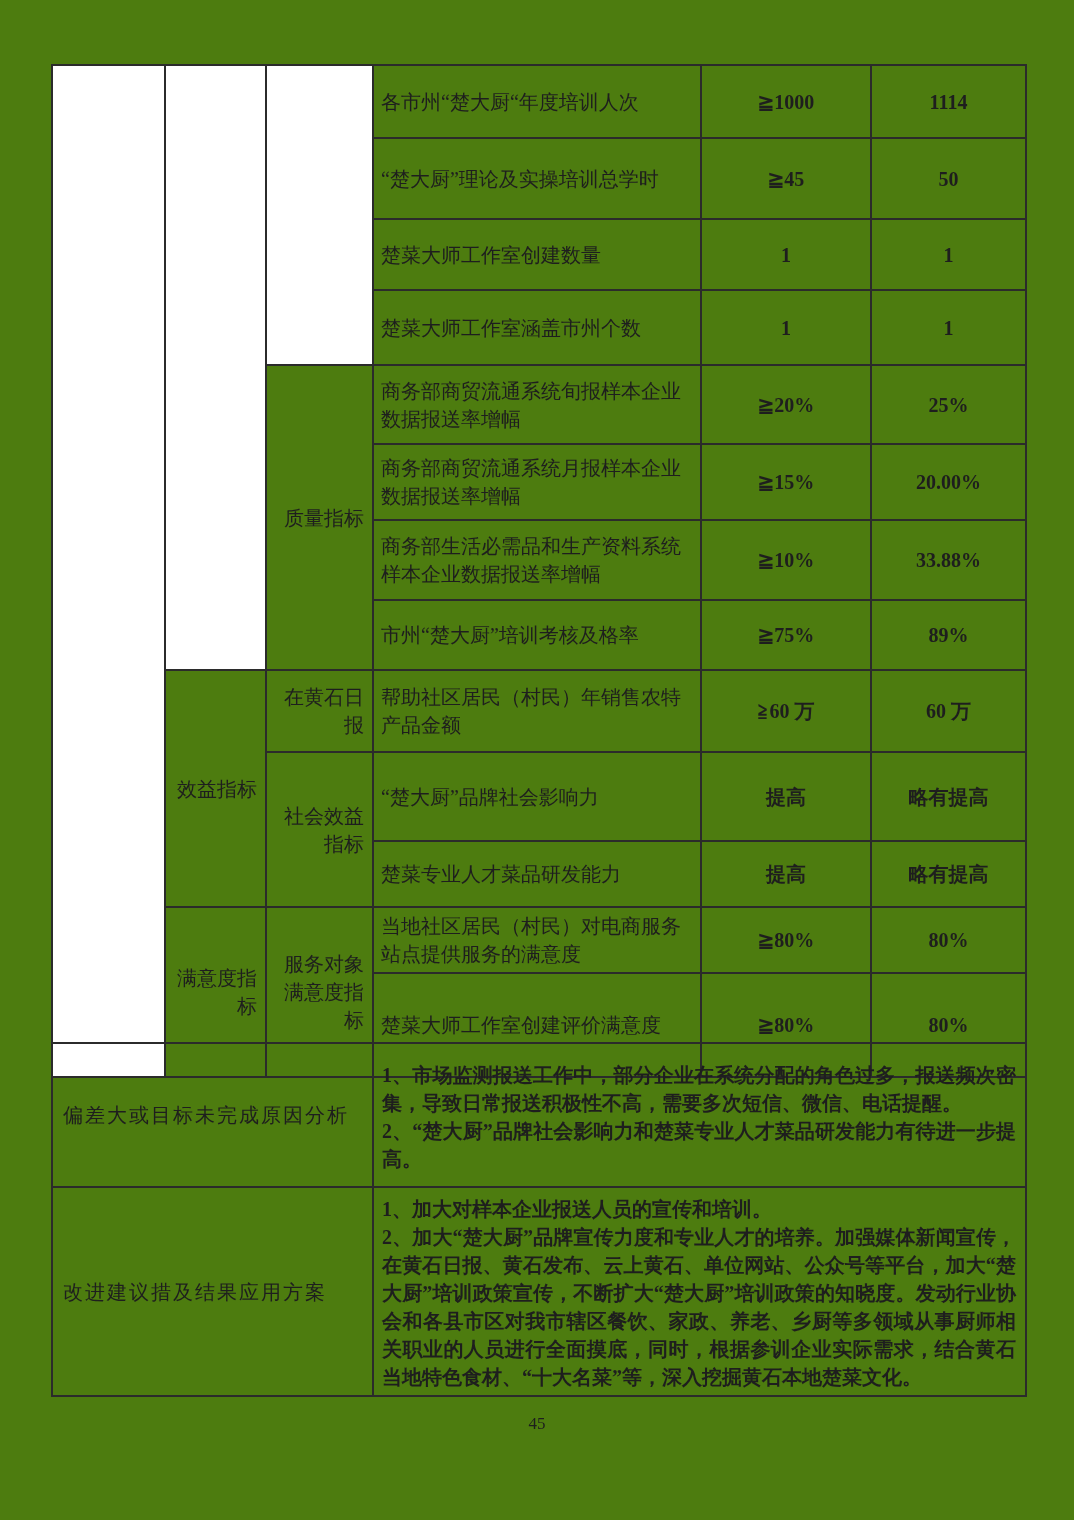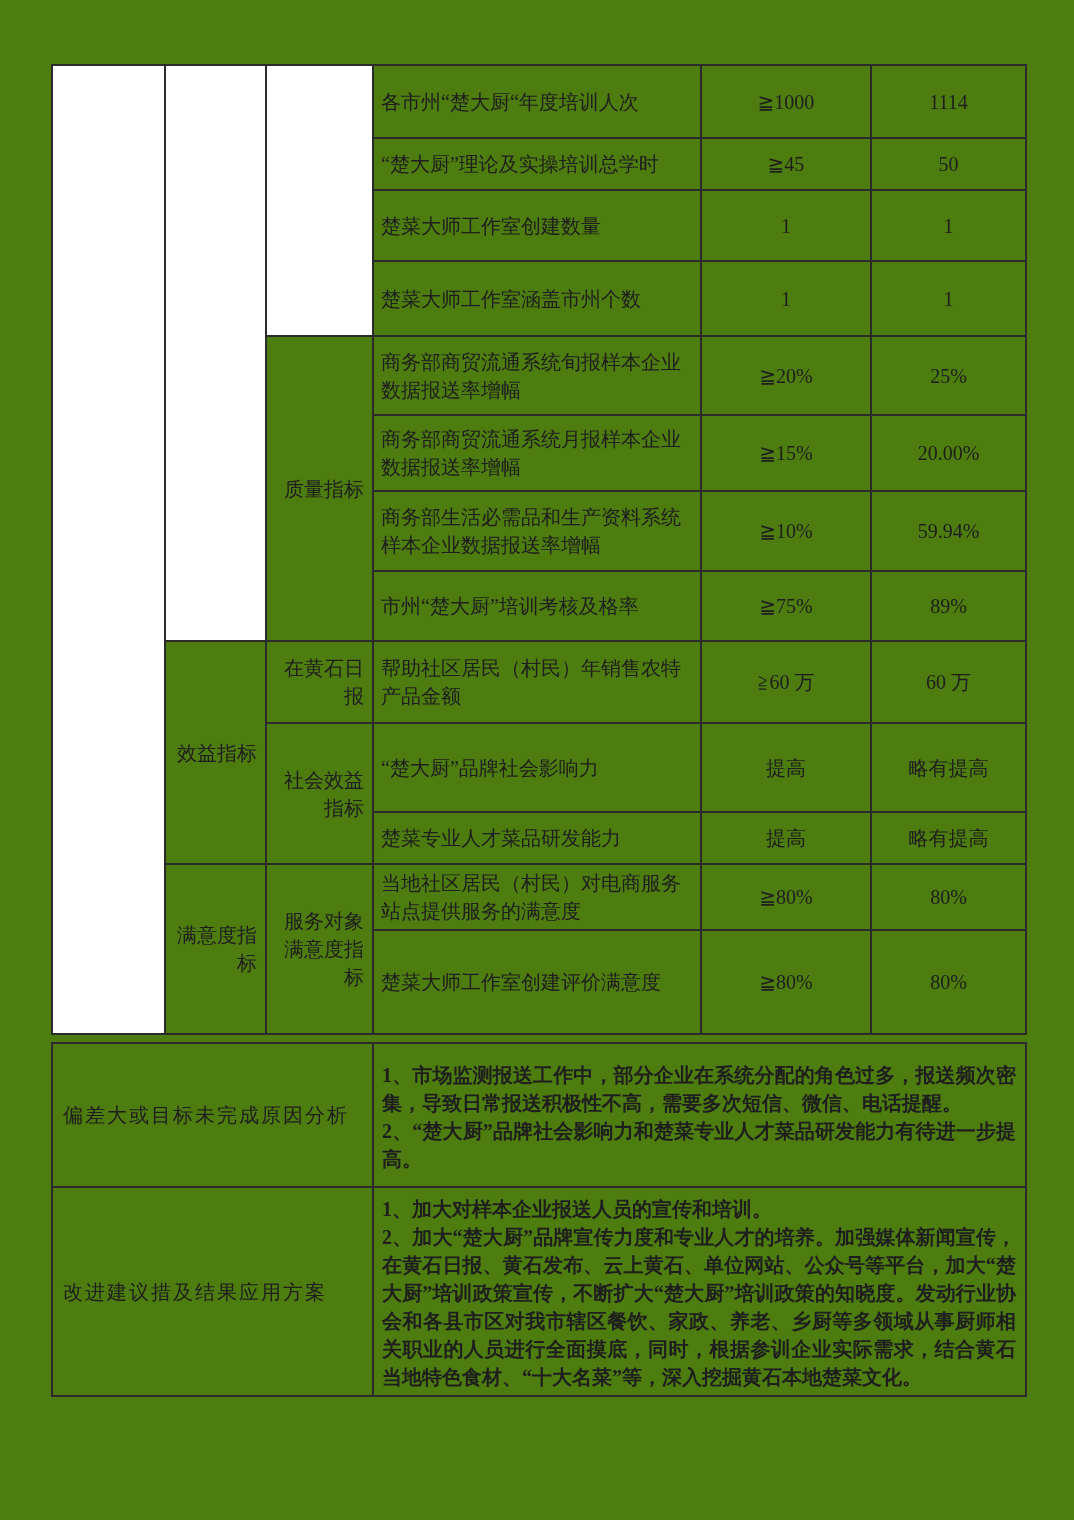--- a/index.html
+++ b/index.html
@@ -12,21 +12,21 @@
   .doc-table td {
     border:2px solid #2b2b2b;
     font-size:20px; line-height:28px; color:#1e1e1e;
     vertical-align:middle; overflow:hidden;
   }
   #indicator-table { left:51px; top:64px; width:974px; }
   #analysis-table  { left:51px; top:1042px; width:974px; }
   .c-empty { background:#ffffff; }
   .c-label { text-align:right; padding:2px 8px; }
   .c-name  { text-align:left; padding:2px 7px; }
-  .c-val   { text-align:center; padding:2px 9px; }
+  .c-val   { text-align:center; padding:2px 9px;font-weight:bold; }
   .a-label { text-align:left; padding:2px 10px; letter-spacing:2px; }
   .a-content {
     text-align:justify; vertical-align:top;
     padding:7px 9px 4px 8px; white-space:pre-wrap;font-weight:bold;
   }
   .footer {
     position:absolute; left:0; width:1074px; top:1413px;
     text-align:center; font-size:17px; line-height:22px; color:#1e1e1e;
   }
 </style>
@@ -46,21 +46,21 @@
     </colgroup>
     <tbody>
         <tr style="height:73px">
       <td class="c-empty" rowspan="13"></td>
       <td class="c-empty" rowspan="8"></td>
       <td class="c-empty" rowspan="4"></td>
       <td class="c-name">各市州“楚大厨“年度培训人次</td>
       <td class="c-val">≧1000</td>
       <td class="c-val">1114</td>
     </tr>
-    <tr style="height:52px">
+    <tr style="height:81px">
       <td class="c-name">“楚大厨”理论及实操培训总学时</td>
       <td class="c-val">≧45</td>
       <td class="c-val">50</td>
     </tr>
     <tr style="height:71px">
       <td class="c-name">楚菜大师工作室创建数量</td>
       <td class="c-val">1</td>
       <td class="c-val">1</td>
     </tr>
     <tr style="height:75px">
@@ -75,41 +75,41 @@
       <td class="c-val">25%</td>
     </tr>
     <tr style="height:76px">
       <td class="c-name">商务部商贸流通系统月报样本企业数据报送率增幅</td>
       <td class="c-val">≧15%</td>
       <td class="c-val">20.00%</td>
     </tr>
     <tr style="height:80px">
       <td class="c-name">商务部生活必需品和生产资料系统样本企业数据报送率增幅</td>
       <td class="c-val">≧10%</td>
-      <td class="c-val">59.94%</td>
+      <td class="c-val">33.88%</td>
     </tr>
     <tr style="height:70px">
       <td class="c-name">市州“楚大厨”培训考核及格率</td>
       <td class="c-val">≧75%</td>
       <td class="c-val">89%</td>
     </tr>
     <tr style="height:82px">
       <td class="c-label" rowspan="3">效益指标</td>
       <td class="c-label">在黄石日报</td>
       <td class="c-name">帮助社区居民（村民）年销售农特产品金额</td>
       <td class="c-val">≧60 万</td>
       <td class="c-val">60 万</td>
     </tr>
     <tr style="height:89px">
       <td class="c-label" rowspan="2">社会效益指标</td>
       <td class="c-name">“楚大厨”品牌社会影响力</td>
       <td class="c-val">提高</td>
       <td class="c-val">略有提高</td>
     </tr>
-    <tr style="height:52px">
+    <tr style="height:66px">
       <td class="c-name">楚菜专业人才菜品研发能力</td>
       <td class="c-val">提高</td>
       <td class="c-val">略有提高</td>
     </tr>
     <tr style="height:66px">
       <td class="c-label" rowspan="2">满意度指标</td>
       <td class="c-label" rowspan="2">服务对象满意度指标</td>
       <td class="c-name">当地社区居民（村民）对电商服务站点提供服务的满意度</td>
       <td class="c-val">≧80%</td>
       <td class="c-val">80%</td>
@@ -134,14 +134,15 @@
 2、“楚大厨”品牌社会影响力和楚菜专业人才菜品研发能力有待进一步提高。</td>
     </tr>
     <tr style="height:209px">
       <td class="a-label">改进建议措及结果应用方案</td>
       <td class="a-content">1、加大对样本企业报送人员的宣传和培训。
 2、加大“楚大厨”品牌宣传力度和专业人才的培养。加强媒体新闻宣传，在黄石日报、黄石发布、云上黄石、单位网站、公众号等平台，加大“楚大厨”培训政策宣传，不断扩大“楚大厨”培训政策的知晓度。发动行业协会和各县市区对我市辖区餐饮、家政、养老、乡厨等多领域从事厨师相关职业的人员进行全面摸底，同时，根据参训企业实际需求，结合黄石当地特色食材、“十大名菜”等，深入挖掘黄石本地楚菜文化。</td>
     </tr>
   </tbody>
     </table>
 
+  <div class="footer">45</div>
 
 </div>
 
 </body></html>

